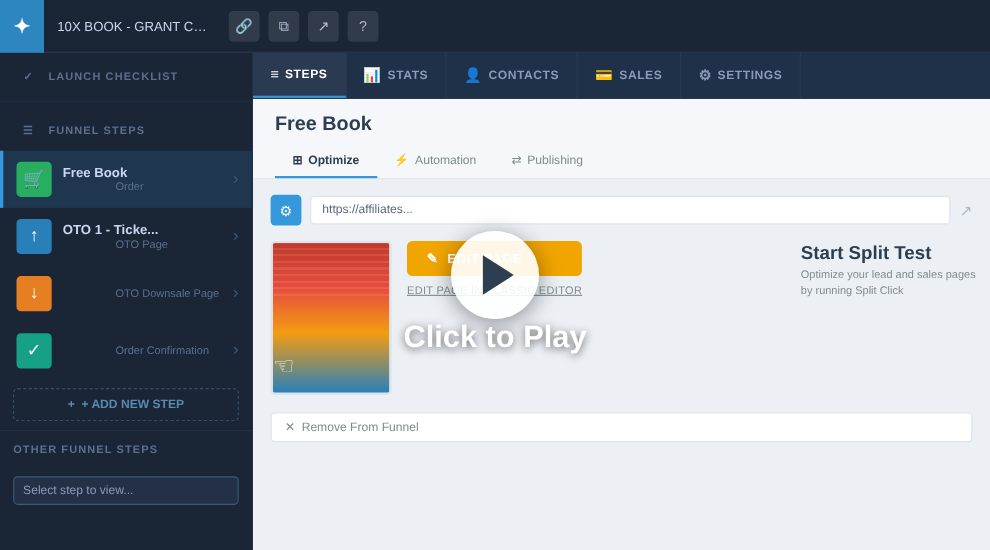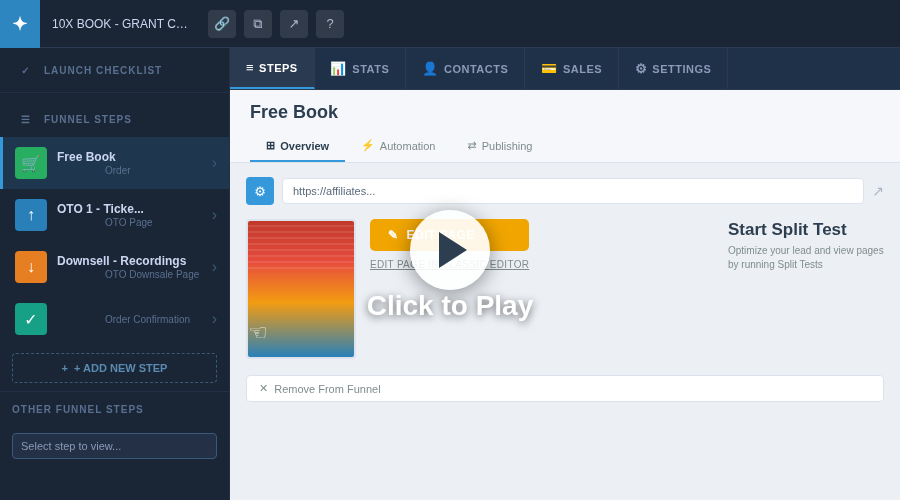--- a/index.html
+++ b/index.html
@@ -566,21 +566,20 @@
     <div class="sidebar-step-text">
       <div class="sidebar-step-name">OTO 1 - Ticke...</div>
       <div class="sidebar-step-sub">OTO Page</div>
     </div>
     <span class="sidebar-action-icon">›</span>
   </div>
 
   <div class="sidebar-step">
     <div class="sidebar-step-icon orange">↓</div>
     <div class="sidebar-step-text">
-      <div class="sidebar-step-name">Downsell - Recordings</div>
       <div class="sidebar-step-sub">OTO Downsale Page</div>
     </div>
     <span class="sidebar-action-icon">›</span>
   </div>
 
   <div class="sidebar-step">
     <div class="sidebar-step-icon teal">✓</div>
     <div class="sidebar-step-text">
       <div class="sidebar-step-sub">Order Confirmation</div>
     </div>
@@ -601,21 +600,21 @@
     </select>
   </div>
 </div>
 
 <div class="main-content">
   <div class="content-header">
     <div class="content-title">Free Book</div>
     <div class="content-sub-tabs">
       <div class="content-sub-tab active">
         <span>⊞</span>
-        <span>Overview</span>
+        <span>Optimize</span>
       </div>
       <div class="content-sub-tab">
         <span>⚡</span>
         <span>Automation</span>
       </div>
       <div class="content-sub-tab">
         <span>⇄</span>
         <span>Publishing</span>
       </div>
     </div>
@@ -636,21 +635,21 @@
         <div class="page-actions">
           <div class="edit-page-btn">
             <span>✎</span>
             <span>EDIT PAGE</span>
           </div>
           <div class="edit-classic-link">EDIT PAGE IN CLASSIC EDITOR</div>
         </div>
 
         <div class="split-test-section">
           <div class="split-test-title">Start Split Test</div>
-          <div class="split-test-desc">Optimize your lead and view pages by running Split Tests</div>
+          <div class="split-test-desc">Optimize your lead and sales pages by running Split Click</div>
         </div>
       </div>
     </div>
 
     <div class="remove-funnel">
       <span>✕</span>
       <span>Remove From Funnel</span>
     </div>
   </div>
 </div>

